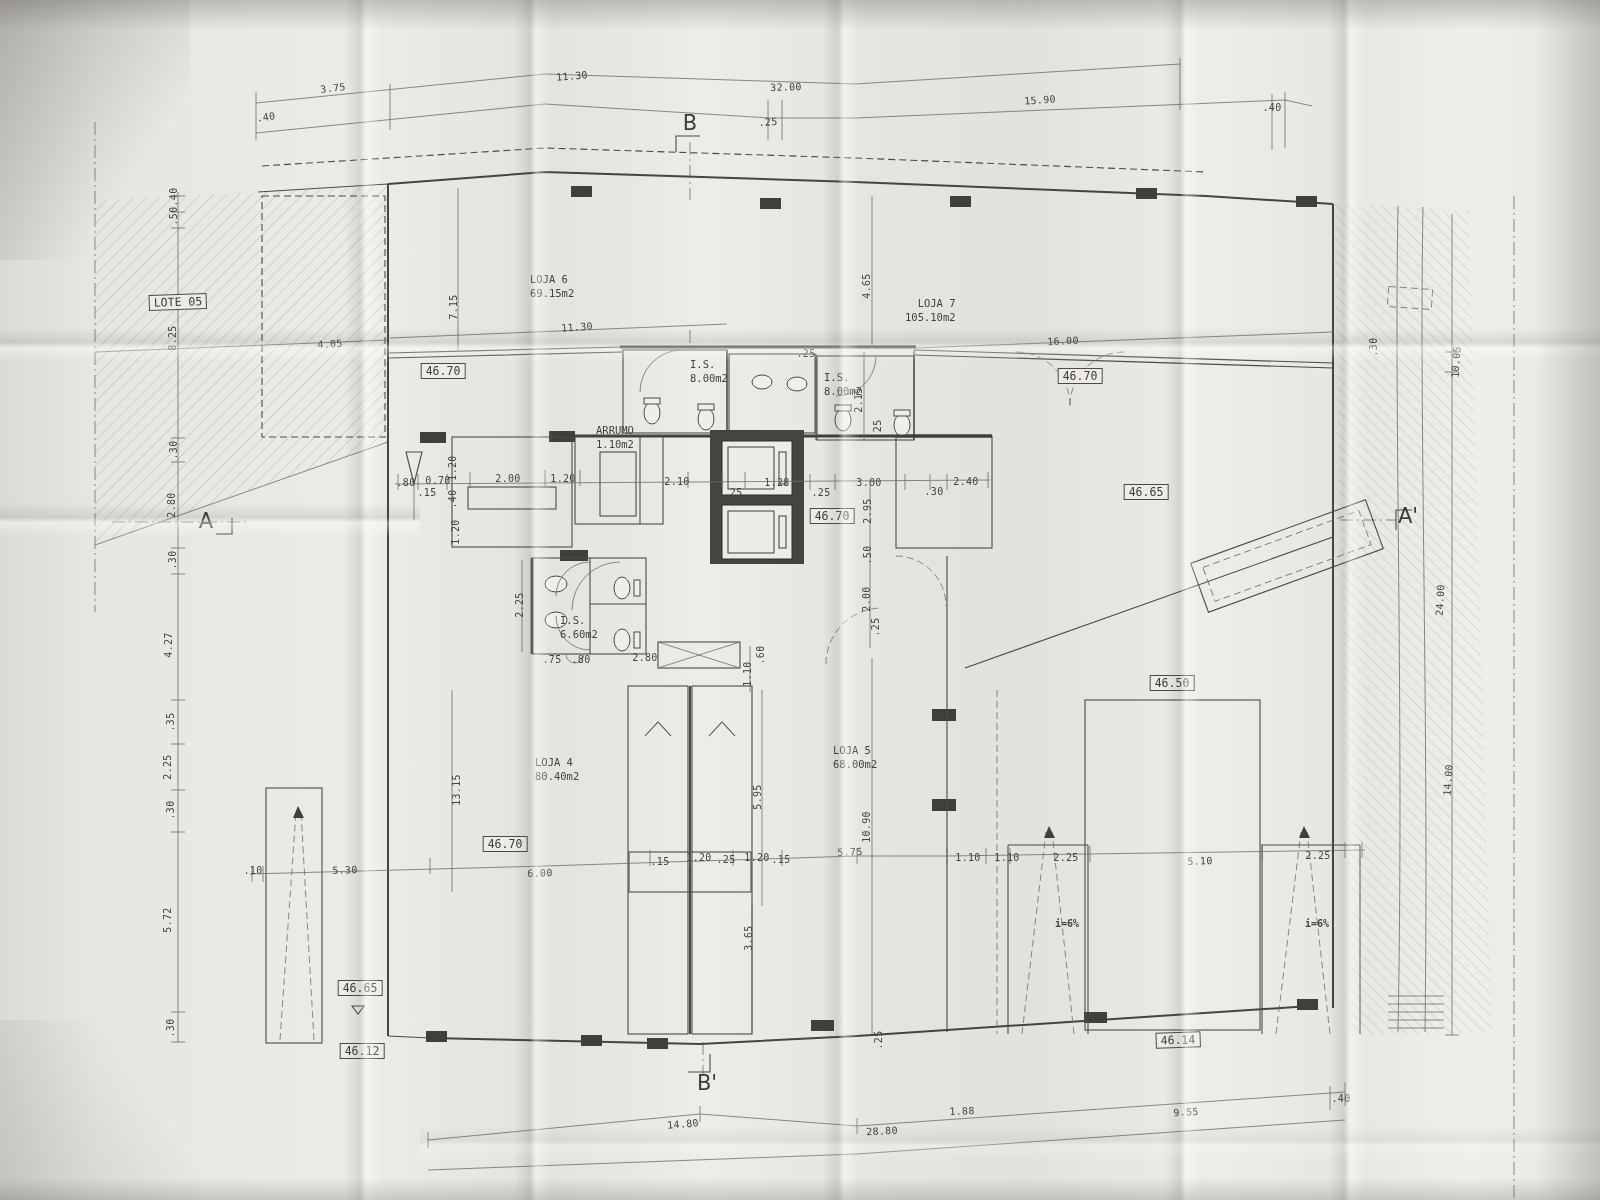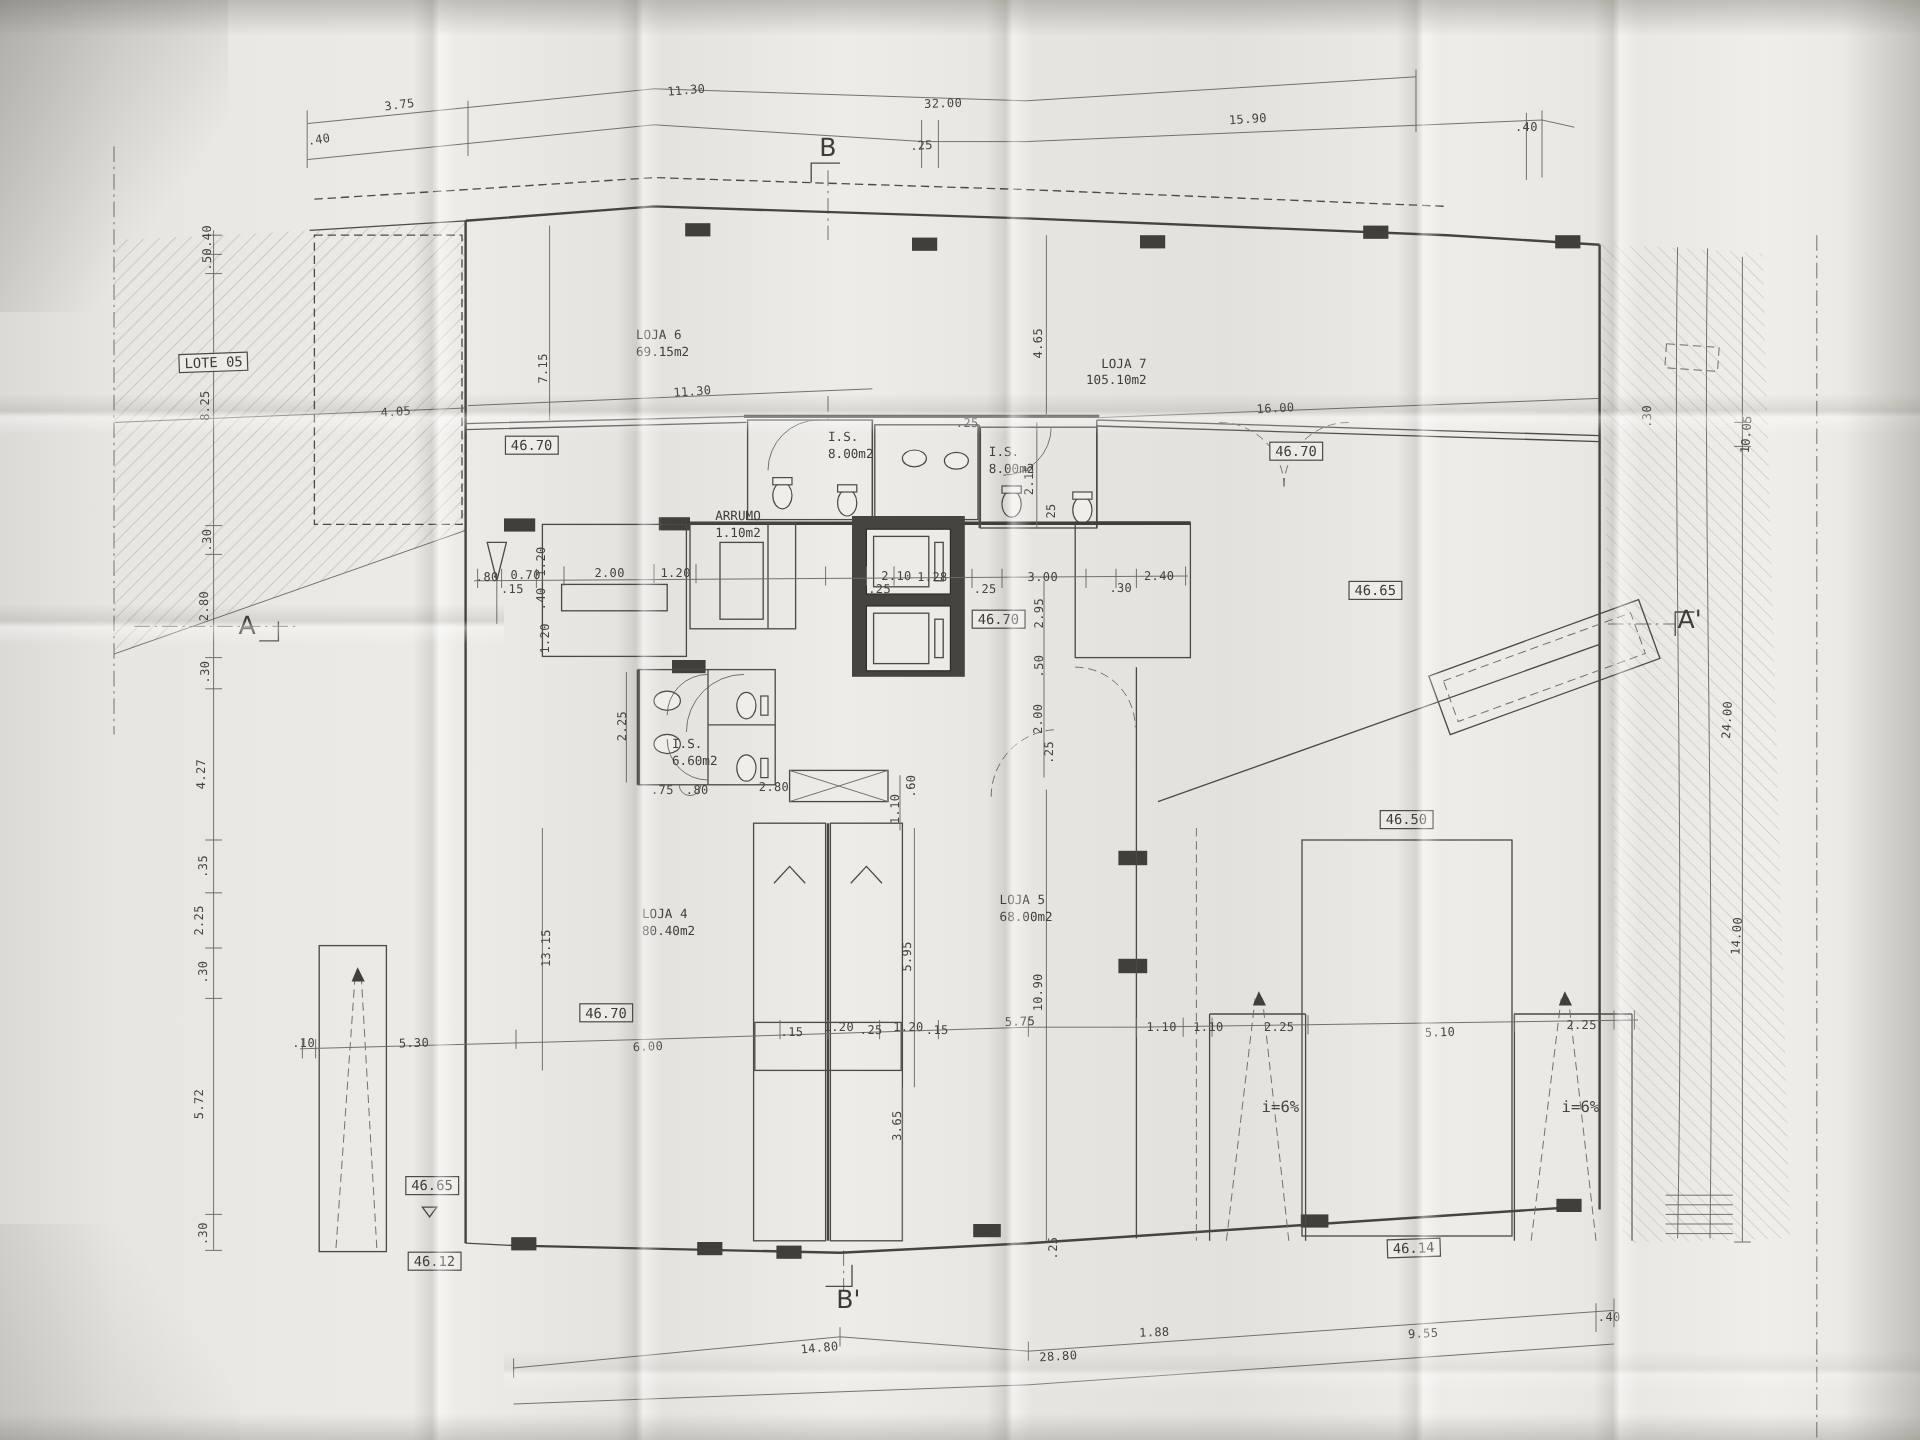--- a/index.html
+++ b/index.html
@@ -32,21 +32,21 @@
   .dim{position:absolute;font-size:10px;color:#45443f;letter-spacing:.3px;white-space:nowrap;
        transform:translate(-50%,-50%) rotate(var(--r,0deg));}
   .room{position:absolute;font-size:10.5px;color:#413f3b;line-height:1.3;white-space:nowrap;
         transform:translate(0,-50%);}
   .room .rname{display:block;}
   .elev{position:absolute;font-size:11.5px;color:#3d3c38;border:1.3px solid #4b4a47;
         padding:0 4px;background:rgba(238,236,231,.85);white-space:nowrap;
         transform:translate(-50%,-50%) rotate(var(--r,0deg));}
   .marker{position:absolute;font-family:"DejaVu Sans",sans-serif;font-size:21px;color:#3d3c38;
         transform:translate(-50%,-50%);}
-  .slope{position:absolute;font-size:13px;color:#45443f;transform:translate(-50%,-50%);white-space:nowrap;}
+  .slope{position:absolute;font-size:10px;color:#45443f;transform:translate(-50%,-50%);white-space:nowrap;font-weight:bold;}
 </style>
 </head>
 <body>
 
 <div id="stage">
 
   <svg width="1600" height="1200" viewBox="0 0 1600 1200">
     <defs>
       <pattern id="hatch45" width="9" height="9" patternUnits="userSpaceOnUse" patternTransform="rotate(45)">
         <path d="M0,0 V9" stroke="#8c8a84" stroke-width="1.1"></path>
@@ -269,21 +269,21 @@
       <span class="dim" style="left: 1063px; top: 341px; --r: -3deg;">16.00</span>
       <span class="dim" style="left: 806px; top: 353px;">.25</span>
       <span class="dim" style="left: 858px; top: 400px; --r: -90deg;">2.15</span>
       <span class="dim" style="left: 877px; top: 429px; --r: -90deg;">.25</span>
       <span class="dim" style="left: 406px; top: 482px;">.80</span>
       <span class="dim" style="left: 438px; top: 480px;">0.70</span>
       <span class="dim" style="left: 427px; top: 492px;">.15</span>
       <span class="dim" style="left: 452px; top: 468px; --r: -90deg;">1.20</span>
       <span class="dim" style="left: 508px; top: 478px;">2.00</span>
       <span class="dim" style="left: 563px; top: 478px;">1.20</span>
-      <span class="dim" style="left: 747px; top: 481px; text-align: center;">2.10</span>
+      <span class="dim" style="left: 677px; top: 481px; text-align: center;">2.10</span>
       <span class="dim" style="left: 733px; top: 492px;">.25</span>
       <span class="dim" style="left: 777px; top: 482px;">1.28</span>
       <span class="dim" style="left: 821px; top: 492px;">.25</span>
       <span class="dim" style="left: 869px; top: 482px;">3.00</span>
       <span class="dim" style="left: 934px; top: 491px;">.30</span>
       <span class="dim" style="left: 966px; top: 481px;">2.40</span>
       <span class="dim" style="left: 452px; top: 499px; --r: -90deg;">.40</span>
       <span class="dim" style="left: 455px; top: 532px; --r: -90deg;">1.20</span>
       <span class="dim" style="left: 867px; top: 511px; --r: -90deg;">2.95</span>
       <span class="dim" style="left: 867px; top: 555px; --r: -90deg;">.50</span>

